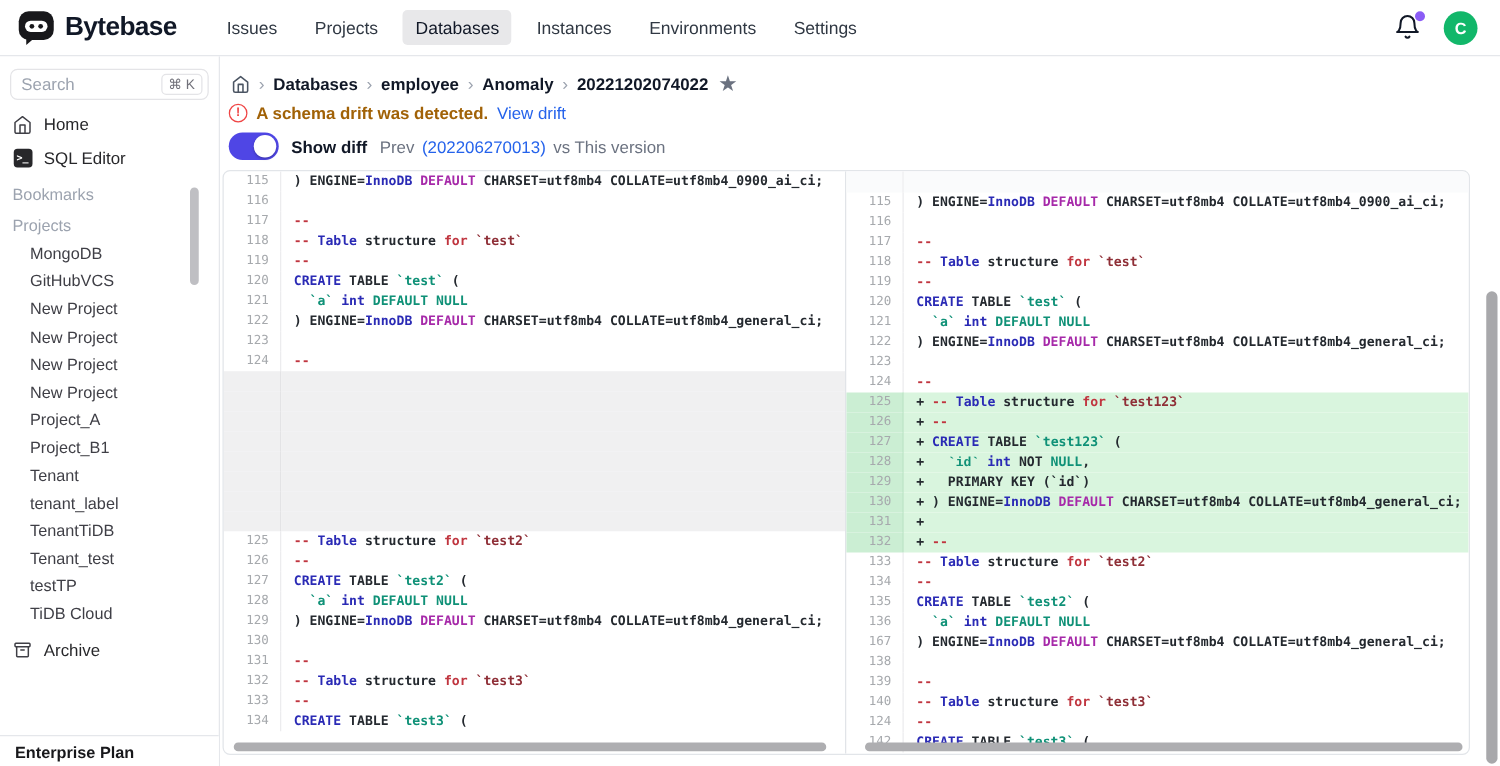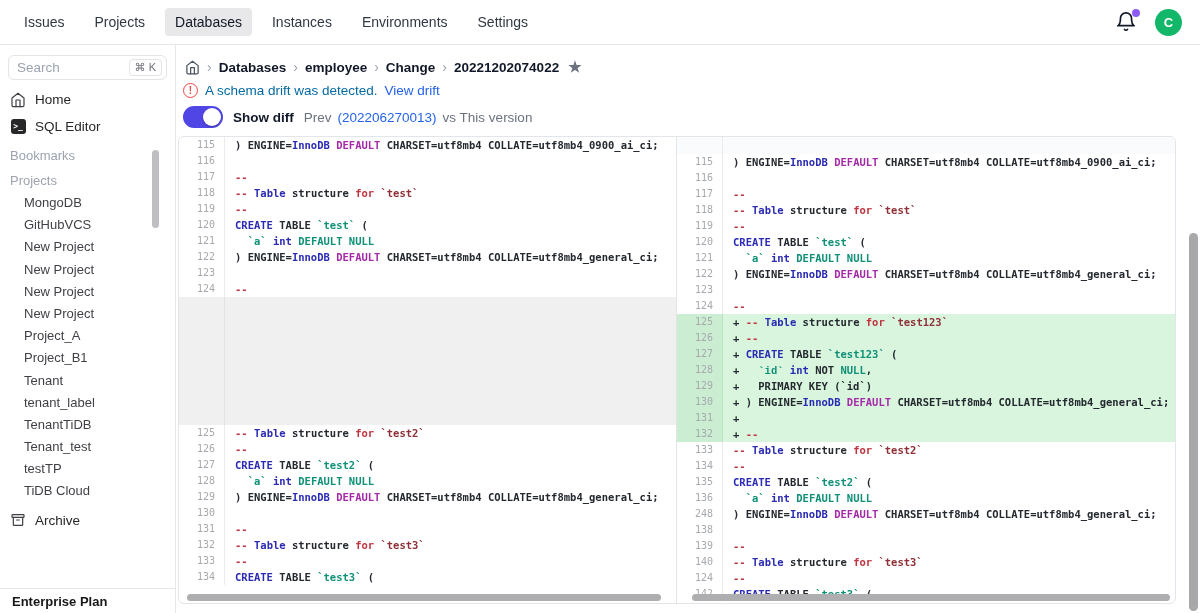--- a/index.html
+++ b/index.html
@@ -54,21 +54,21 @@
   .crumb-row { position:absolute; top:13px; left:8px; display:flex; align-items:center;
     gap:7px; font-size:13.5px; font-weight:600; color:#111827; }
   .crumb-sep { color:#9ca3af; font-weight:400; font-size:14px; }
   .crumb { cursor:pointer; }
   .star { color:#6b7280; font-size:15px; cursor:pointer; margin-left:2px; }
   .alert-row { position:absolute; top:38px; left:6px; display:flex; align-items:center;
     gap:7px; font-size:13.5px; }
   .alert-icon { width:15px; height:15px; border:1.5px solid #ef4444; border-radius:50%;
     color:#ef4444; font-size:10px; font-weight:700; display:flex; align-items:center;
     justify-content:center; line-height:1; }
-  .alert-text { color:#0369a1; font-weight:400; }
+  .alert-text { color:#a16207; font-weight:700; }
   .link { color:#2563eb; cursor:pointer; }
   .toggle-row { position:absolute; top:61px; left:6px; display:flex; align-items:center;
     gap:10px; font-size:13.5px; }
   .toggle { width:40px; height:22px; border-radius:11px; background:#4f46e5;
     position:relative; cursor:pointer; flex:none; }
   .toggle-knob { position:absolute; top:2px; right:2px; width:18px; height:18px;
     border-radius:50%; background:#fff; box-shadow:0 1px 2px rgba(0,0,0,.25); }
   .toggle-label { font-weight:700; color:#111827; }
   .muted { color:#6b7280; }
 
@@ -96,20 +96,32 @@
     border-radius:4px; }
   .h-scroll.left-thumb { left:8px; width:474px; }
   .h-scroll.right-thumb { left:513px; width:478px; }
   .page-scroll { position:absolute; right:2px; top:233px; width:9px; height:378px;
     background:#a8a8ab; border-radius:5px; z-index:30; }
 </style>
 </head>
 <body>
 
 <div class="topnav">
+  <div class="brand">
+    <span class="side-icon" style="width:30px;height:28px">
+      <svg width="30" height="28" viewBox="0 0 30 28">
+        <rect x="1" y="1" width="28" height="23" rx="8" fill="#18181b"></rect>
+        <path d="M7 22 L7 28 L14 22 Z" fill="#18181b"></path>
+        <rect x="6" y="8.5" width="18" height="9" rx="4.5" fill="#ffffff"></rect>
+        <circle cx="11.5" cy="13" r="1.9" fill="#18181b"></circle>
+        <circle cx="18.5" cy="13" r="1.9" fill="#18181b"></circle>
+      </svg>
+    </span>
+    <span class="brand-name">Bytebase</span>
+  </div>
   <div class="nav-items" id="nav-items">
       <span class="nav-item">Issues</span>
       <span class="nav-item">Projects</span>
       <span class="nav-item active">Databases</span>
       <span class="nav-item">Instances</span>
       <span class="nav-item">Environments</span>
       <span class="nav-item">Settings</span>
     </div>
   <div class="topnav-right">
     <div class="bell-wrap">
@@ -182,21 +194,21 @@
   <div class="crumb-row">
     <svg width="15" height="15" viewBox="0 0 24 24" fill="none" stroke="#4b5563" stroke-width="2" stroke-linecap="round" stroke-linejoin="round">
       <path d="M3 9l9-7 9 7v11a2 2 0 0 1-2 2H5a2 2 0 0 1-2-2z"></path>
         <polyline points="9 22 9 12 15 12 15 22"></polyline>
     </svg>
     <span class="crumb-sep">›</span>
     <span class="crumb">Databases</span>
     <span class="crumb-sep">›</span>
     <span class="crumb">employee</span>
     <span class="crumb-sep">›</span>
-    <span class="crumb">Change</span>
+    <span class="crumb">Anomaly</span>
     <span class="crumb-sep">›</span>
     <span class="crumb">20221202074022</span>
     <span class="star">★</span>
   </div>
 
   <div class="alert-row">
     <span class="alert-icon">!</span>
     <span class="alert-text">A schema drift was detected.</span>
     <span class="link">View drift</span>
   </div>
@@ -414,21 +426,21 @@
           </div>
           <div class="diff-row">
             <div class="gutter">135</div>
             <div class="code"><span style="color: rgb(42, 42, 181);">CREATE</span><span style="color: rgb(36, 41, 47);"> TABLE </span><span style="color: rgb(15, 145, 119);">`test2`</span><span style="color: rgb(36, 41, 47);"> (</span></div>
           </div>
           <div class="diff-row">
             <div class="gutter">136</div>
             <div class="code"><span style="color: rgb(36, 41, 47);">  </span><span style="color: rgb(15, 145, 119);">`a`</span><span style="color: rgb(36, 41, 47);"> </span><span style="color: rgb(42, 42, 181);">int</span><span style="color: rgb(36, 41, 47);"> </span><span style="color: rgb(15, 145, 119);">DEFAULT NULL</span></div>
           </div>
           <div class="diff-row">
-            <div class="gutter">248</div>
+            <div class="gutter">167</div>
             <div class="code"><span style="color: rgb(36, 41, 47);">) ENGINE=</span><span style="color: rgb(42, 42, 181);">InnoDB</span><span style="color: rgb(36, 41, 47);"> </span><span style="color: rgb(166, 41, 169);">DEFAULT</span><span style="color: rgb(36, 41, 47);"> CHARSET=utf8mb4 COLLATE=utf8mb4_general_ci;</span></div>
           </div>
           <div class="diff-row">
             <div class="gutter">138</div>
             <div class="code"></div>
           </div>
           <div class="diff-row">
             <div class="gutter">139</div>
             <div class="code"><span style="color: rgb(192, 53, 63);">--</span></div>
           </div>

